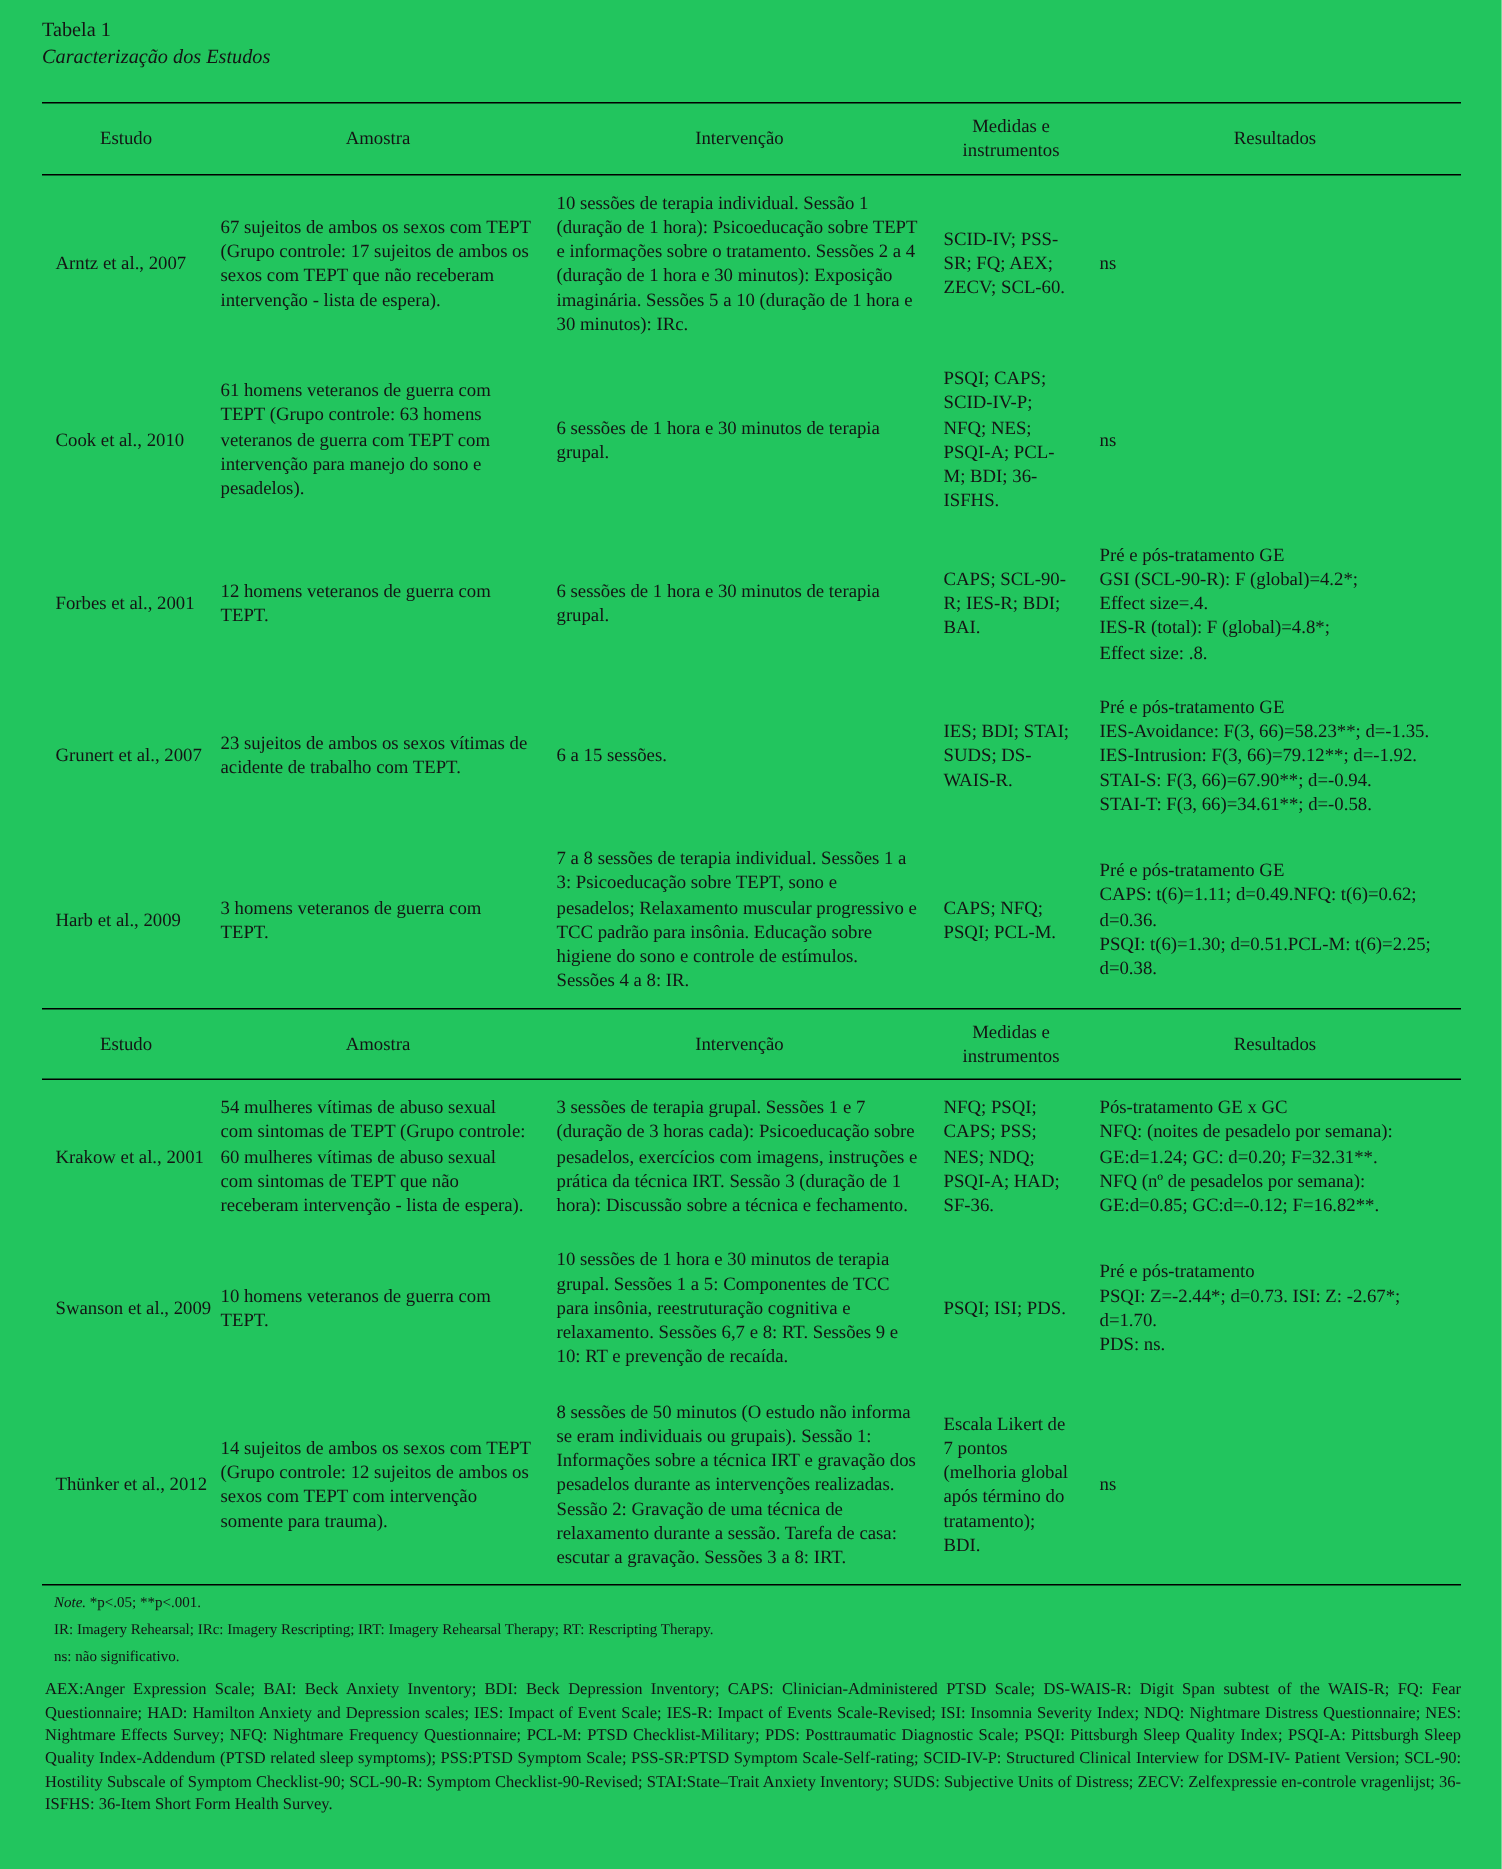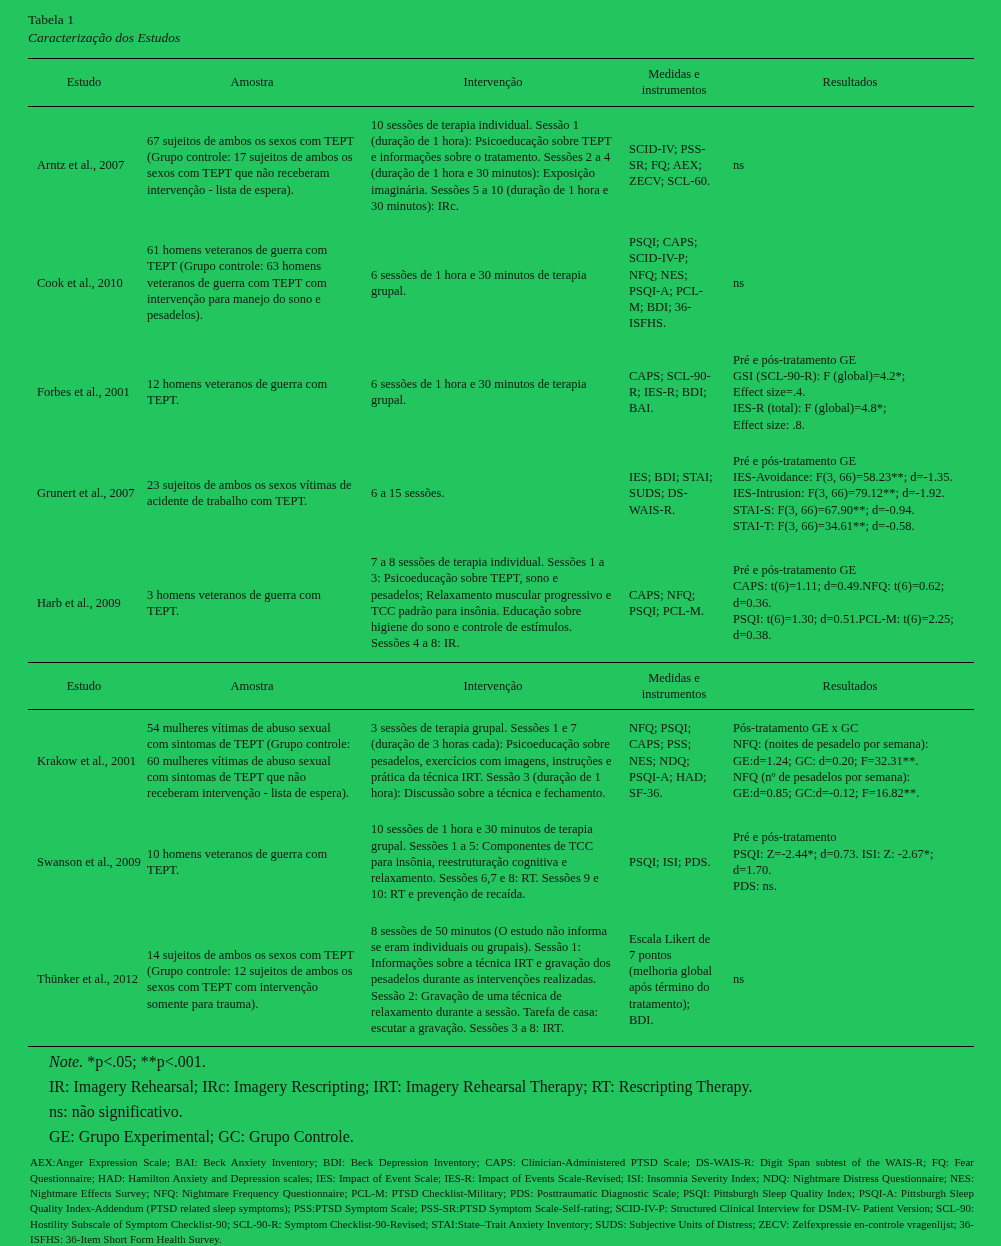--- a/index.html
+++ b/index.html
@@ -6,21 +6,21 @@
   .page {
     width: 1001px;
     min-height: 1246px;
     box-sizing: border-box;
     padding: 12px 27px 18px 28px;
     font-family: "Liberation Serif", serif;
     color: #141414;
     background: #22c55e;
   }
   .table-number { font-size: 13.5px; }
-  .table-caption { font-size: 13.5px; font-style: italic; margin-top: 2px; margin-bottom: 12px; }
+  .table-caption { font-size: 13.5px; font-style: italic; margin-top: 2px; margin-bottom: 22px; }
   table.studies {
     width: 100%;
     border-collapse: collapse;
     table-layout: fixed;
     font-size: 12.5px;
     line-height: 1.3;
   }
   col.c-estudo { width: 112px; }
   col.c-amostra { width: 224px; }
   col.c-intervencao { width: 258px; }
@@ -39,21 +39,21 @@
   td {
     padding: 10px 9px 10px 7px;
     vertical-align: middle;
     text-align: left;
     word-wrap: break-word;
   }
   td.estudo { white-space: nowrap; padding-left: 9px; }
   td.pre { white-space: pre-line; }
   tr.rule-bottom td { border-bottom: 1px solid #000; }
   .notes { margin-top: 6px; padding-left: 2px; }
-  .note-line { font-size: 16px; margin: 3px 0 7px 19px; }
+  .note-line { font-size: 10px; margin: 3px 0 7px 6px; }
   .note-italic { font-style: italic; }
   .note-abbrev {
     font-size: 11px;
     line-height: 1.4;
     text-align: justify;
     margin-top: 9px;
   }
 </style>
 </head>
 <body>
@@ -165,17 +165,16 @@
         <td>Escala Likert de 7 pontos (melhoria global após término do tratamento); BDI.</td>
         <td class="pre">ns</td>
       </tr>
     </tbody>
   </table>
 
   <div class="notes">
     <div class="note-line"><span class="note-italic">Note.</span><span> *p&lt;.05; **p&lt;.001.</span></div>
     <div class="note-line">IR: Imagery Rehearsal; IRc: Imagery Rescripting; IRT: Imagery Rehearsal Therapy; RT: Rescripting Therapy.</div>
     <div class="note-line">ns: não significativo.</div>
-    <div class="note-line">GE: Grupo Experimental; GC: Grupo Controle.</div>
     <div class="note-abbrev">AEX:Anger Expression Scale; BAI: Beck Anxiety Inventory; BDI: Beck Depression Inventory; CAPS: Clinician-Administered PTSD Scale; DS-WAIS-R: Digit Span subtest of the WAIS-R; FQ: Fear Questionnaire; HAD: Hamilton Anxiety and Depression scales; IES: Impact of Event Scale; IES-R: Impact of Events Scale-Revised; ISI: Insomnia Severity Index; NDQ: Nightmare Distress Questionnaire; NES: Nightmare Effects Survey; NFQ: Nightmare Frequency Questionnaire; PCL-M: PTSD Checklist-Military; PDS: Posttraumatic Diagnostic Scale; PSQI: Pittsburgh Sleep Quality Index; PSQI-A: Pittsburgh Sleep Quality Index-Addendum (PTSD related sleep symptoms); PSS:PTSD Symptom Scale; PSS-SR:PTSD Symptom Scale-Self-rating; SCID-IV-P: Structured Clinical Interview for DSM-IV- Patient Version; SCL-90: Hostility Subscale of Symptom Checklist-90; SCL-90-R: Symptom Checklist-90-Revised; STAI:State–Trait Anxiety Inventory; SUDS: Subjective Units of Distress; ZECV: Zelfexpressie en-controle vragenlijst; 36-ISFHS: 36-Item Short Form Health Survey.</div>
   </div>
 
 </div>
 
 </body></html>

